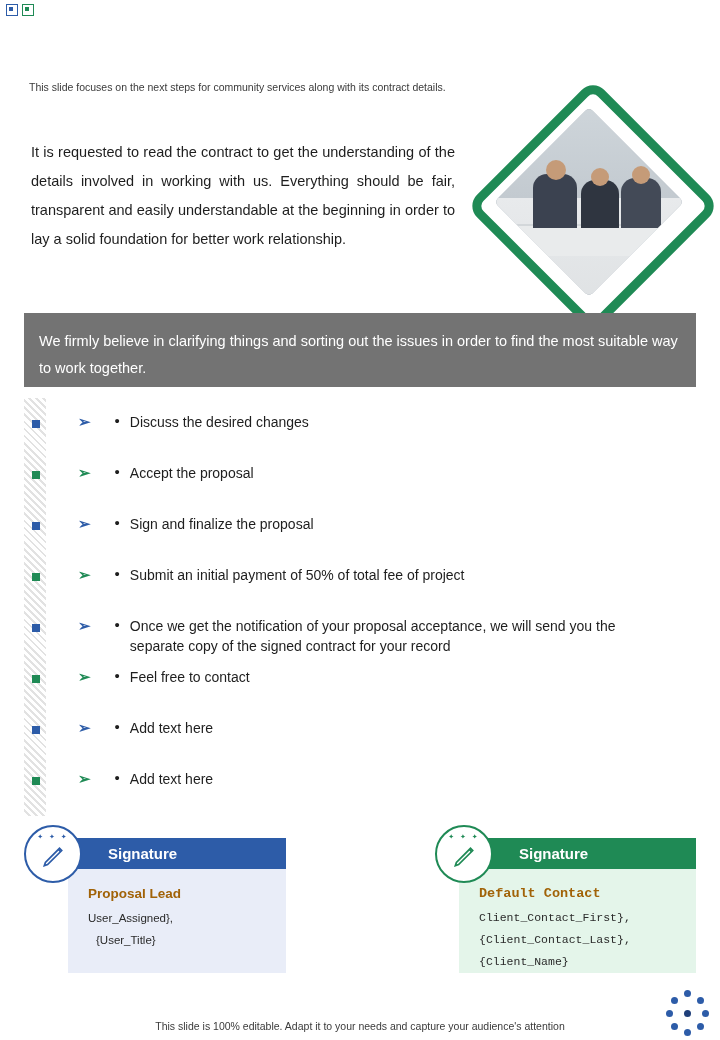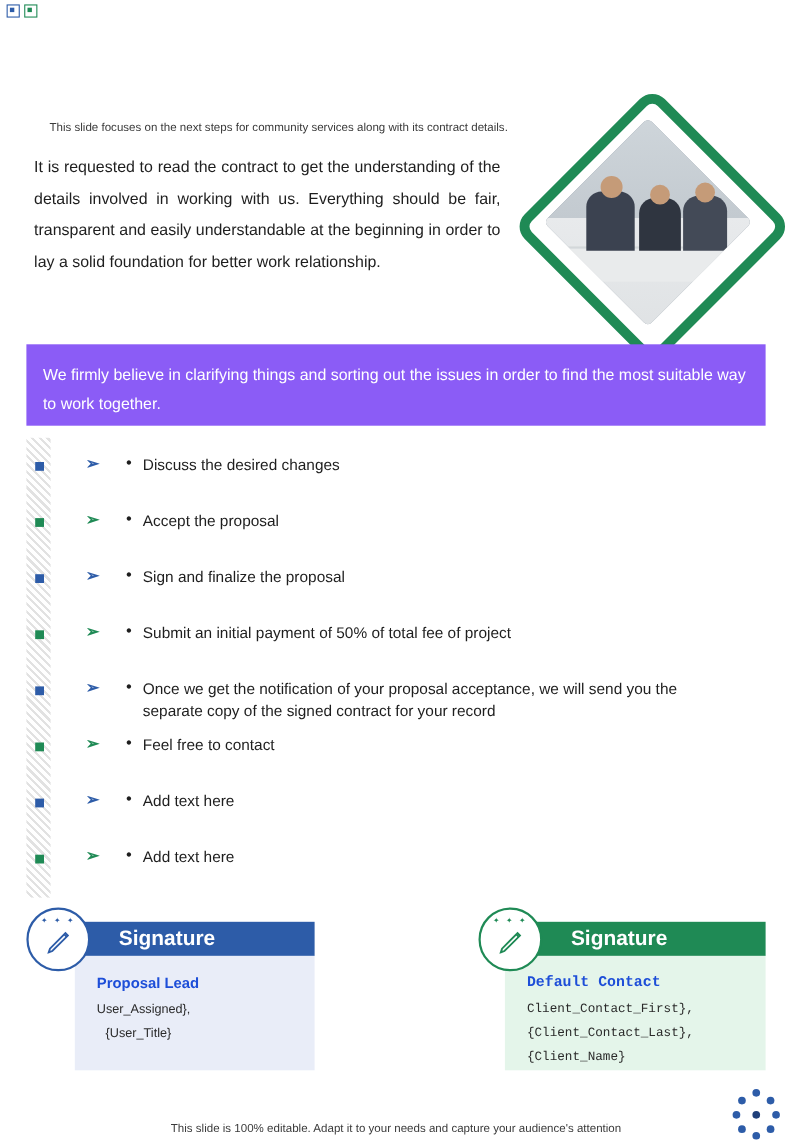--- a/index.html
+++ b/index.html
@@ -50,25 +50,24 @@
     position: absolute;
     left: 32px;
     top: 34px;
     font-size: 25px;
     font-weight: bold;
     color: #1a1a1a;
     letter-spacing: -0.2px;
   }
   .subtitle {
     position: absolute;
-    left: 45px;
+    left: 29px;
     top: 81px;
     font-size: 10.5px;
     color: #3a3a3a;
-    margin-top: 29px;
   }
 
   
   .intro {
     position: absolute;
     left: 31px;
     top: 138px;
     width: 424px;
     font-size: 14.5px;
     line-height: 29px;
@@ -141,21 +140,21 @@
     border-top: 2px solid #d3d7da;
   }
 
   
   .banner {
     position: absolute;
     left: 24px;
     top: 313px;
     width: 672px;
     height: 74px;
-    background: #8b5cf6;
+    background: #737373;
     color: #ffffff;
     box-sizing: border-box;
     padding: 15px 18px 0 15px;
     font-size: 14.5px;
     line-height: 27px;
   }
 
   
   .stripe {
     position: absolute;
@@ -218,37 +217,37 @@
     max-width: 520px;
   }
 
   
   .sig-block { position: absolute; }
   .sig-bar {
     position: absolute;
     height: 31px;
     line-height: 31px;
     color: #ffffff;
-    font-size: 19px;
+    font-size: 15px;
     font-weight: bold;
     padding-left: 60px;
     box-sizing: border-box;
   }
   .sig-body {
     position: absolute;
     box-sizing: border-box;
     padding: 14px 16px 10px 20px;
     font-size: 11.5px;
     line-height: 22px;
     color: #2a2a2a;
   }
   .sig-body .name {
     font-size: 13.5px;
     font-weight: bold;
-    color: #1d4ed8;
+    color: #a16207;
     margin-bottom: 2px;
   }
   .sig-badge {
     position: absolute;
     width: 58px; height: 58px;
     border-radius: 50%;
     background: #ffffff;
     box-sizing: border-box;
     display: flex;
     align-items: center;

